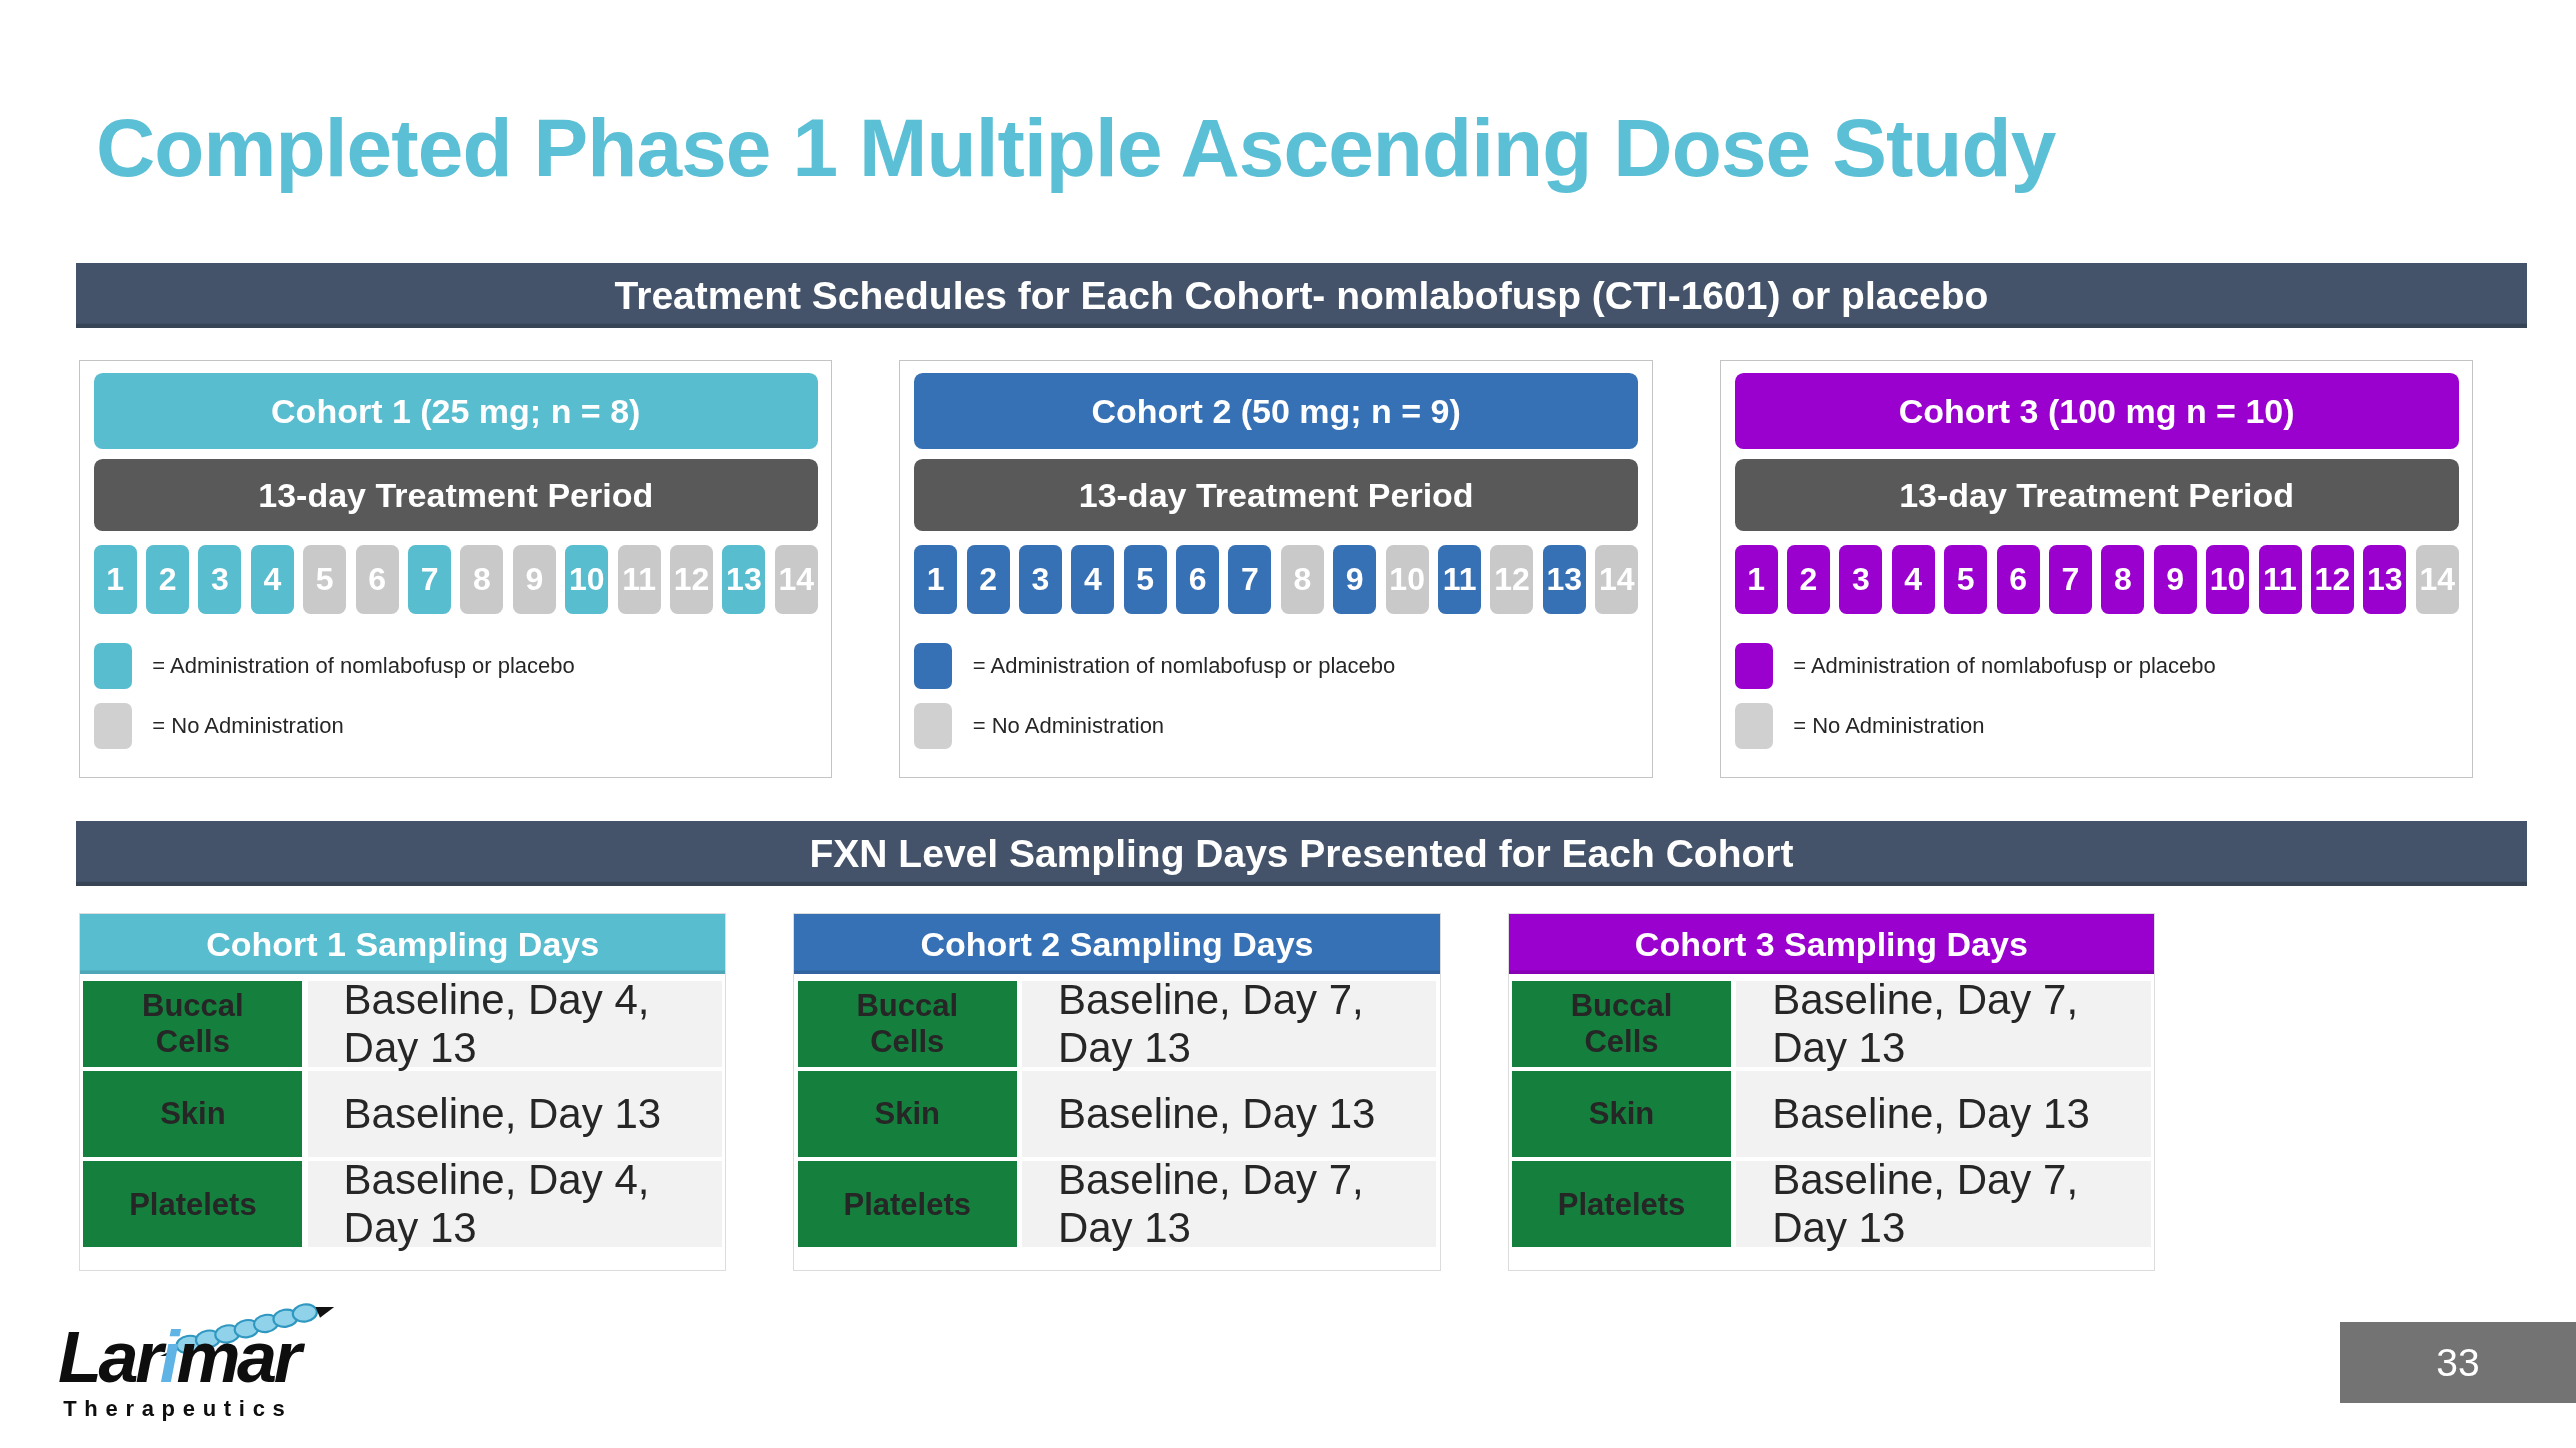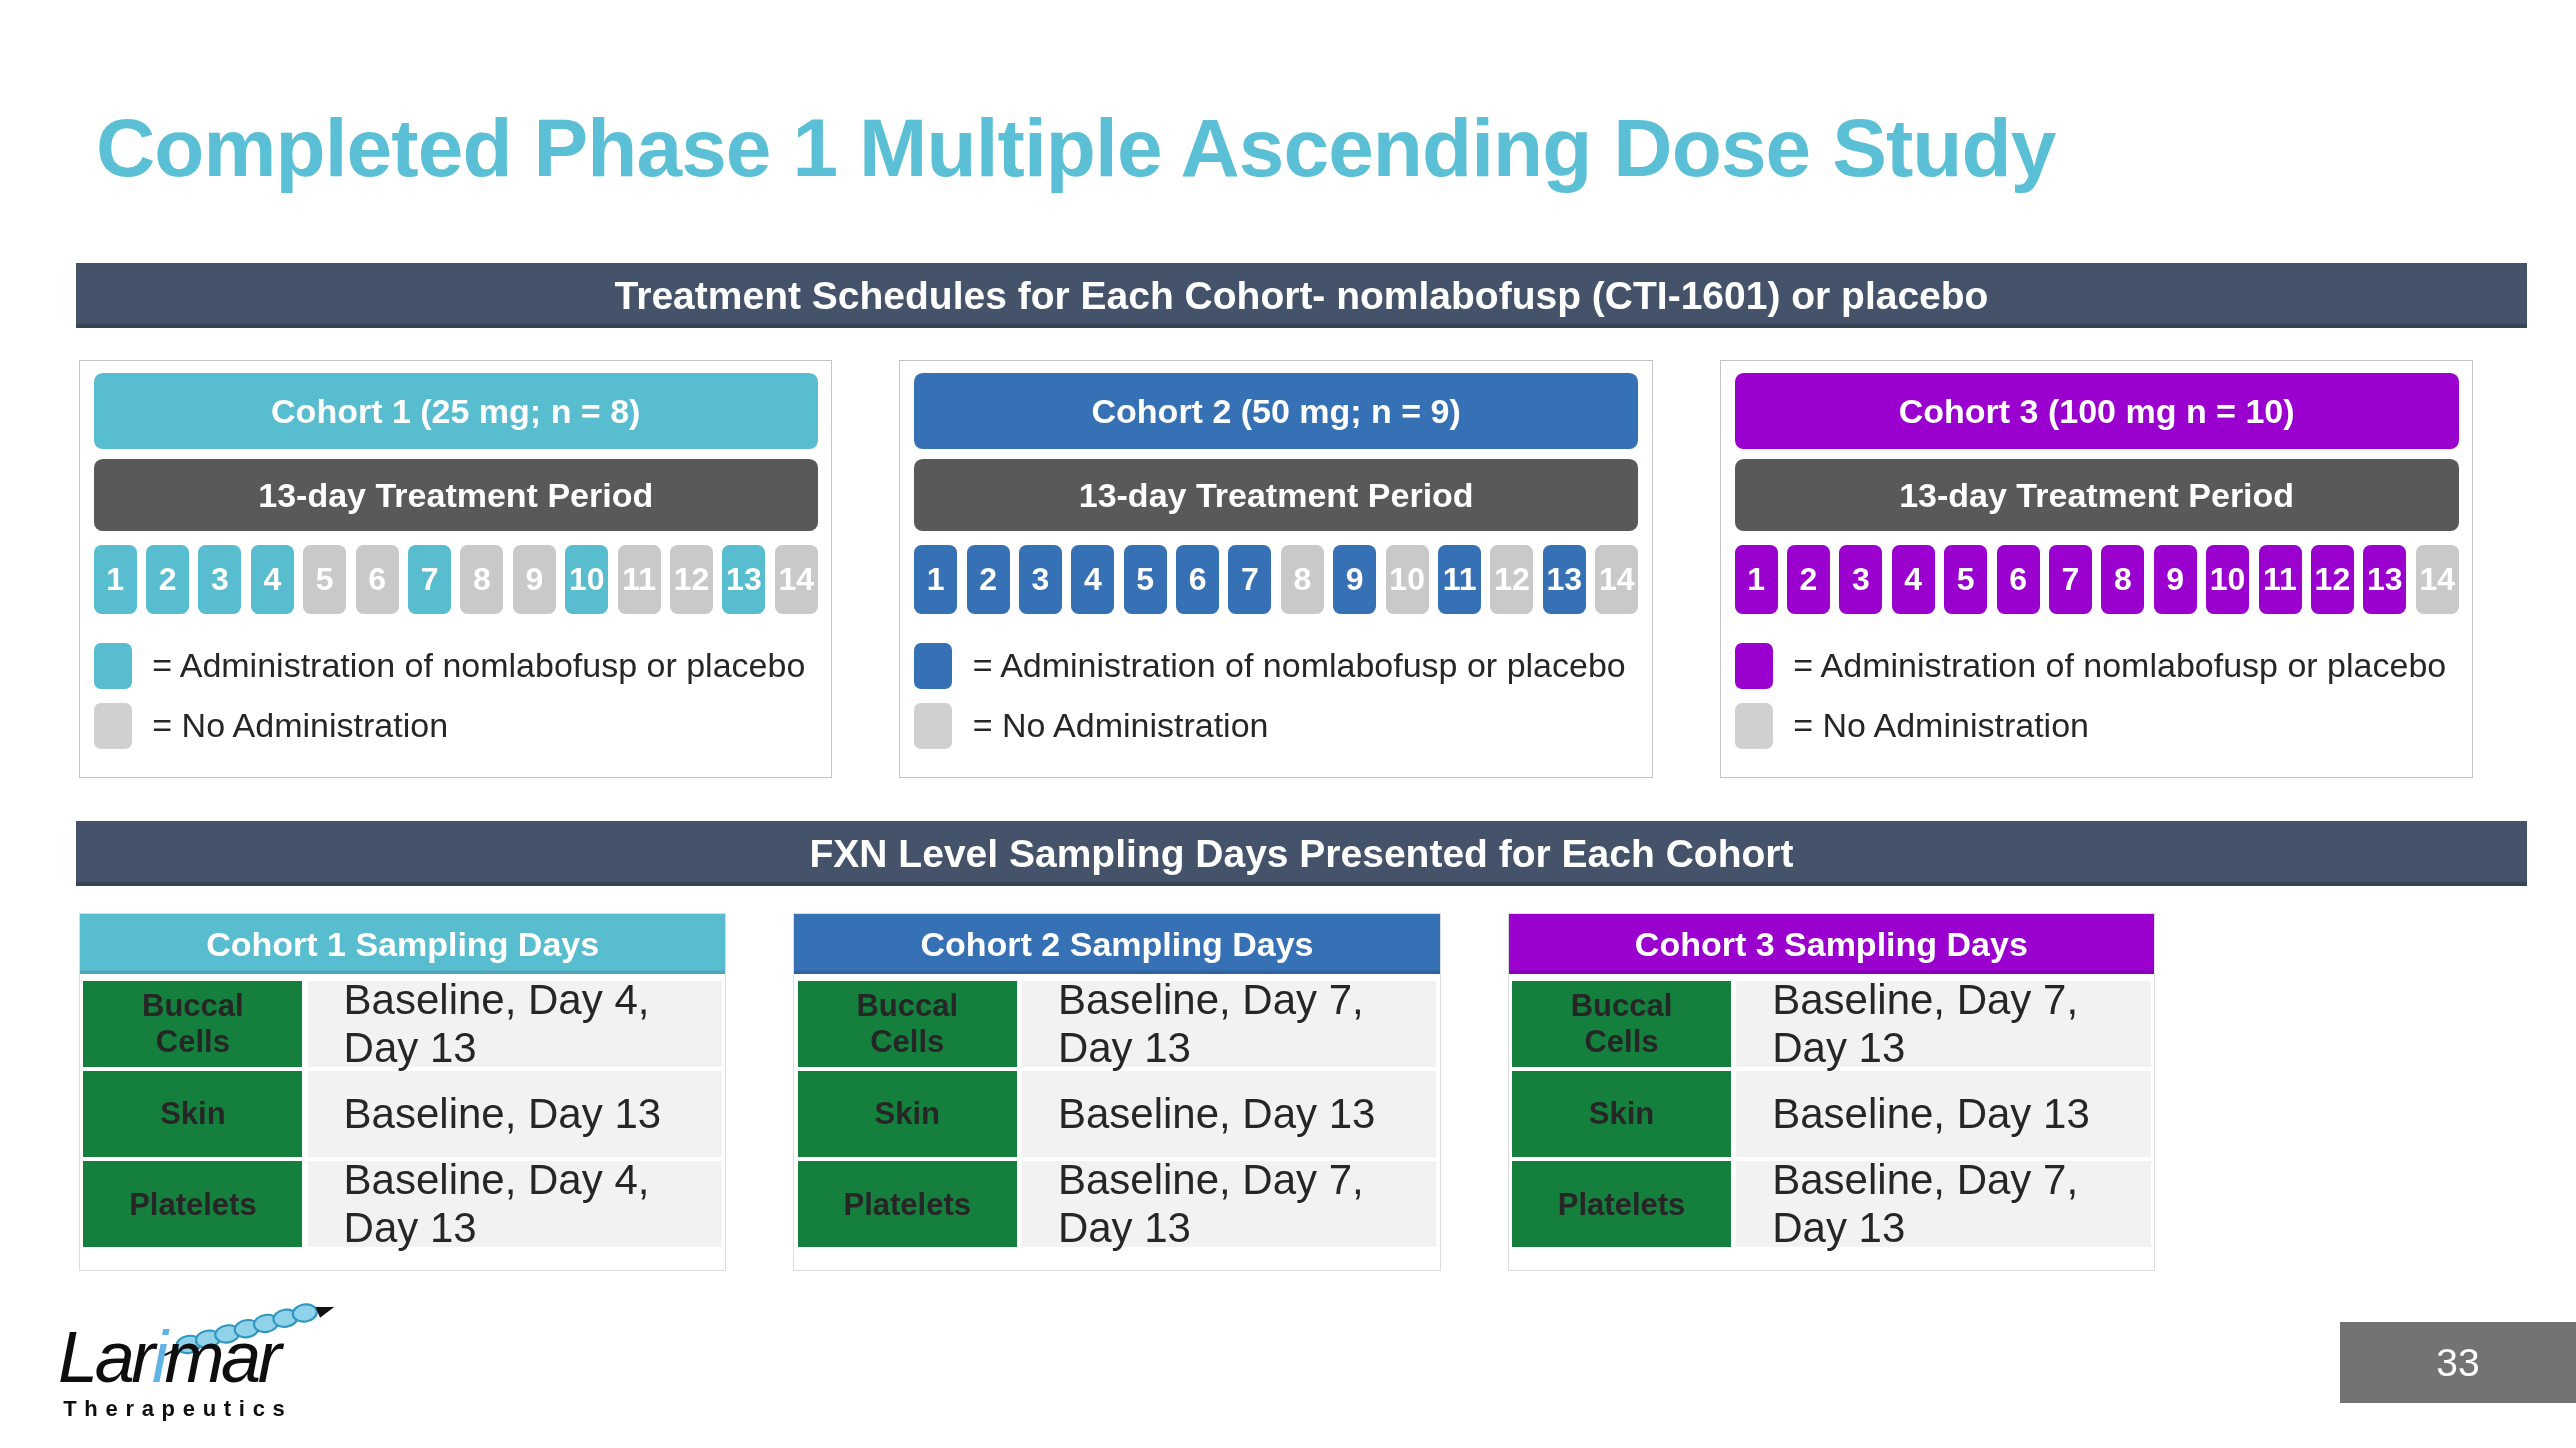--- a/index.html
+++ b/index.html
@@ -25,35 +25,35 @@
     color:#fff;font-weight:bold;font-size:34px;margin-bottom:10.3px;}
   .treatment-bar{height:72px;border-radius:8.6px;background:#595959;display:flex;align-items:center;
     justify-content:center;color:#fff;font-weight:bold;font-size:34px;margin-bottom:13.7px;}
   .day-row{height:69px;display:flex;gap:9.4px;margin-bottom:29px;}
   .day{width:43px;height:69px;border-radius:7.7px;display:flex;align-items:center;justify-content:center;
     color:#fff;font-weight:bold;font-size:32px;flex:0 0 auto;}
   .day.gray{background:#C9C9C9;}
   .legend-row{display:flex;align-items:center;gap:20.6px;margin-bottom:13.7px;}
   .legend-swatch{width:38px;height:46px;border-radius:6.9px;flex:0 0 auto;}
   .legend-swatch.none{background:#D0D0D0;}
-  .legend-text{font-size:34px;color:#262626;white-space:nowrap;}
+  .legend-text{font-size:22px;color:#262626;white-space:nowrap;}
 
   .sampling-panel{width:770px;height:358px;background:#fff;border:1.7px solid #DCDCDC;
     box-sizing:border-box;}
   .sampling-header{height:60px;display:flex;align-items:center;justify-content:center;color:#fff;
     font-weight:bold;font-size:34px;box-shadow:inset 0 -3.4px 0 rgba(0,0,0,0.12);}
   .sampling-rows{padding:6.9px 3.4px 0 3.4px;}
   .trow{display:flex;gap:5.2px;height:86px;margin-bottom:4.3px;}
   .tlabel{width:219px;flex:0 0 auto;background:#15803d;display:flex;align-items:center;justify-content:center;
     text-align:center;font-weight:bold;font-size:31px;line-height:1.15;}
   .tlabel span{display:inline-block;max-width:146px;}
   .tvalue{flex:1;background:#F2F2F2;display:flex;align-items:center;padding-left:36px;font-size:42px;}
 
   .logo{position:absolute;left:58px;top:1321px;width:309px;}
-  .logo-word{position:relative;font-size:72px;font-weight:normal;font-style:italic;color:#0e0e0e;
+  .logo-word{position:relative;font-size:72px;font-weight:bold;font-style:italic;color:#0e0e0e;
     letter-spacing:-3.4px;line-height:1;z-index:2;}
   .logo-word .blue-i{color:#5FB4E5;}
   .logo-sub{font-size:22px;font-weight:bold;letter-spacing:7.7px;color:#0e0e0e;margin-top:3.4px;padding-left:5.2px;}
   .helix{position:absolute;left:84px;top:-22px;width:216px;height:57px;z-index:1;}
 
   .page-box{position:absolute;left:2340px;top:1322px;width:236px;height:81px;background:#737373;
     color:#ffffff;font-size:39px;display:flex;align-items:center;justify-content:center;}
 </style>
 </head>
 <body>

